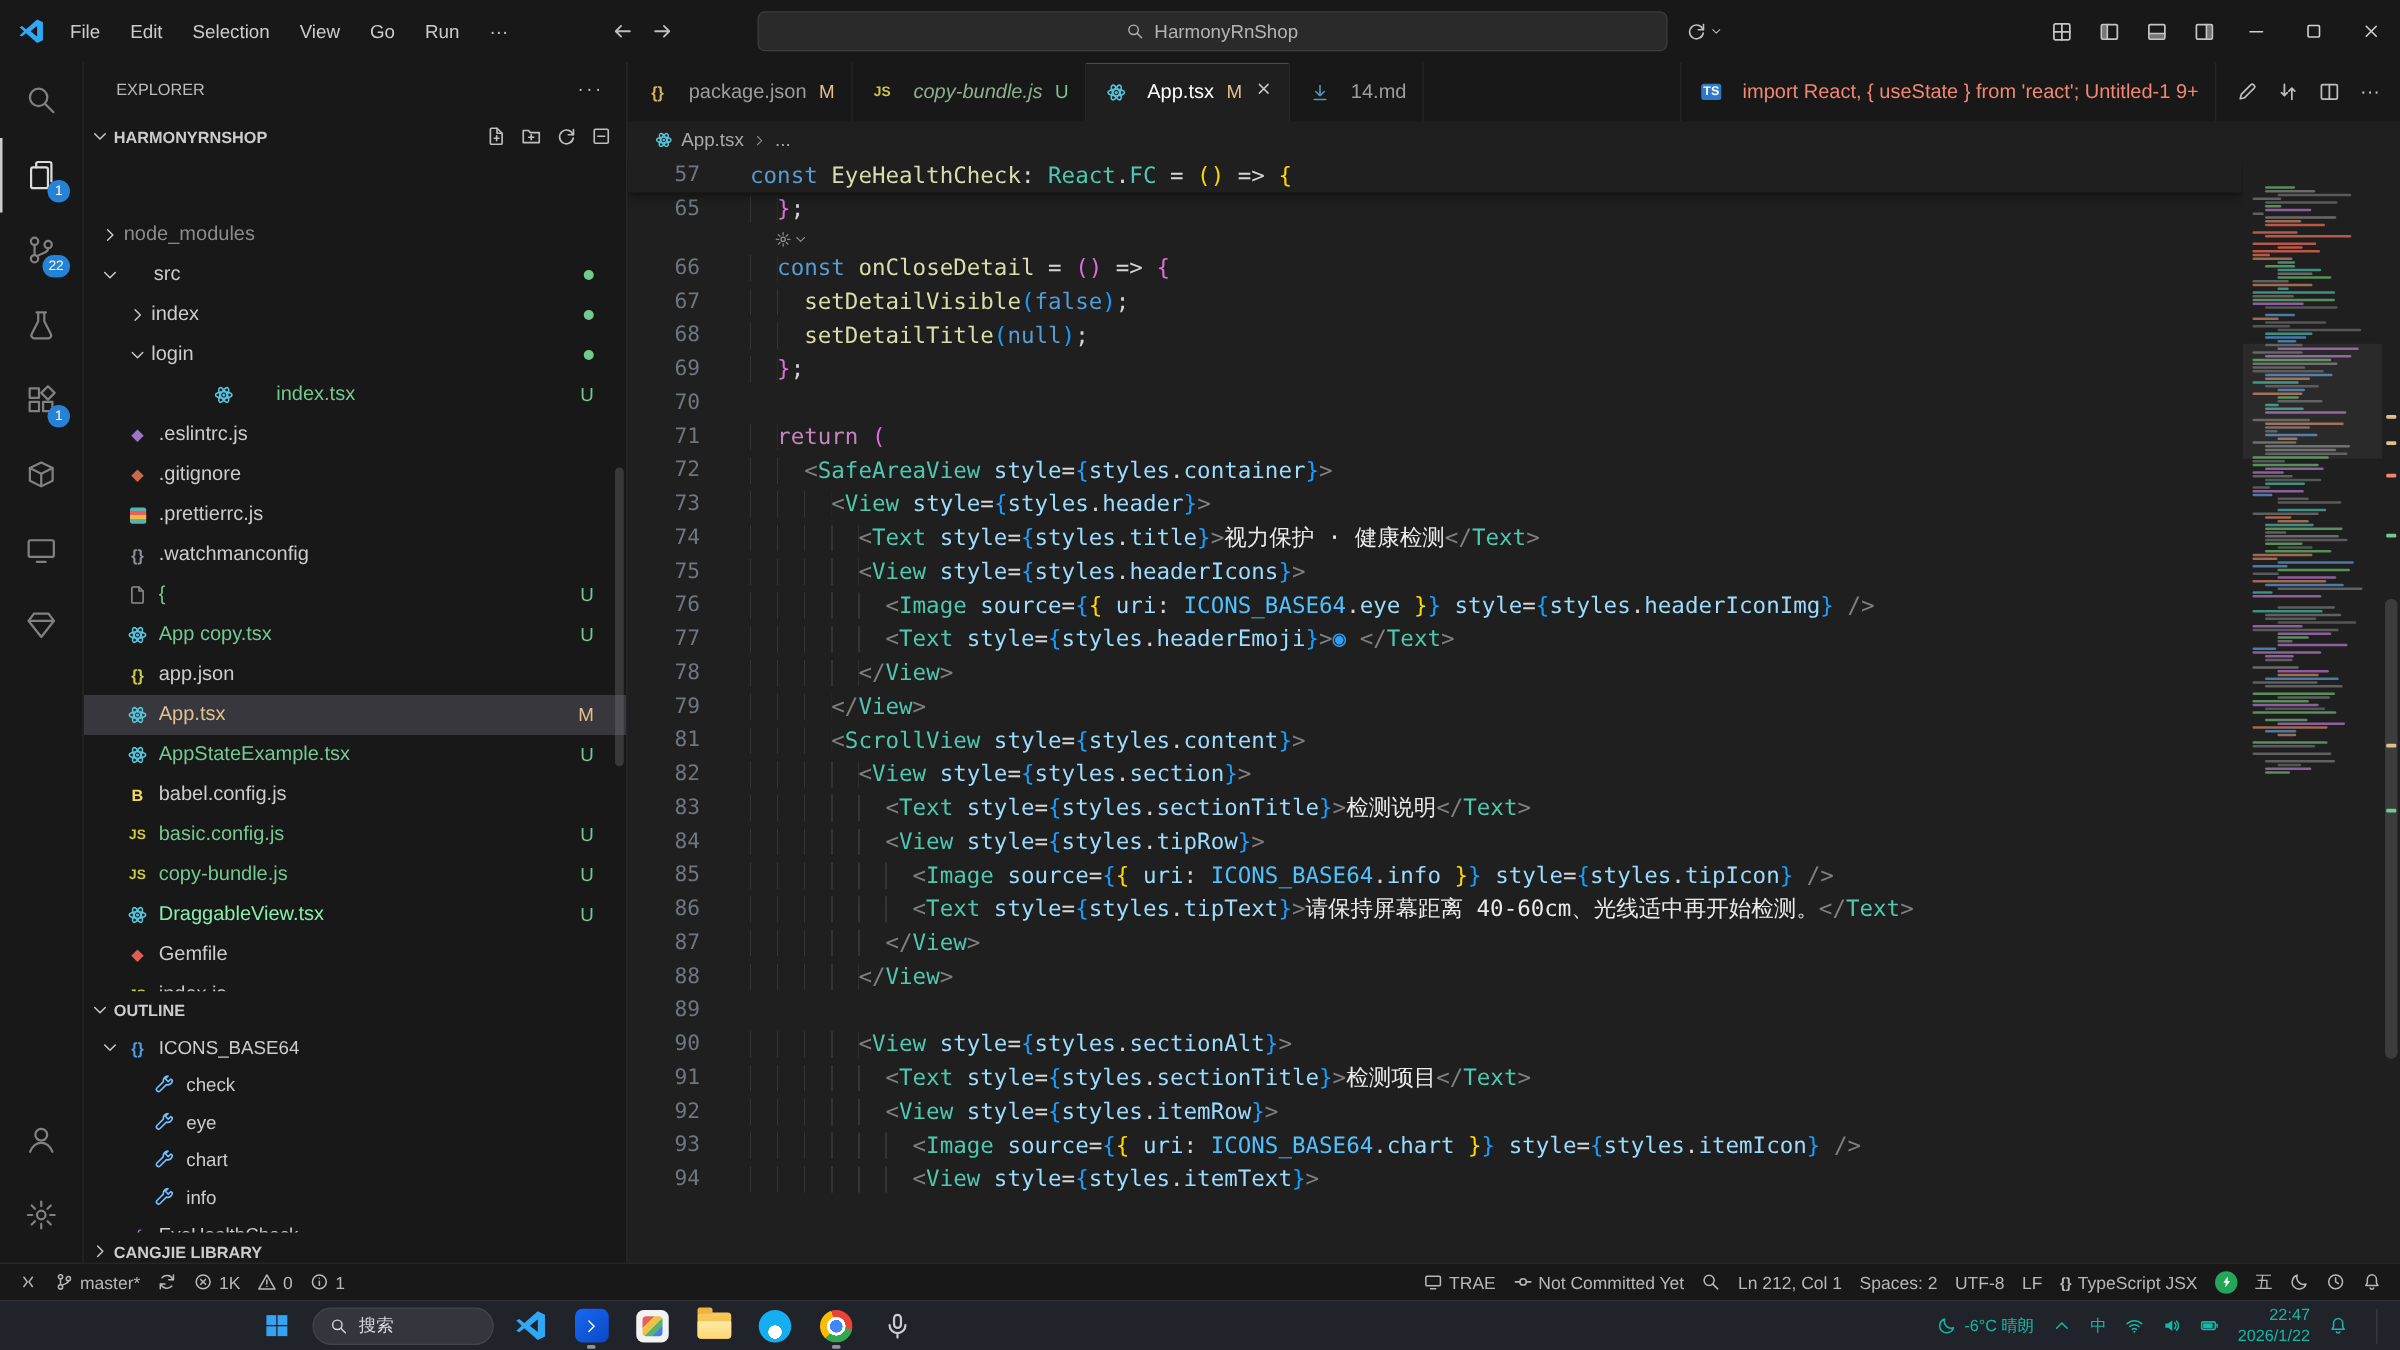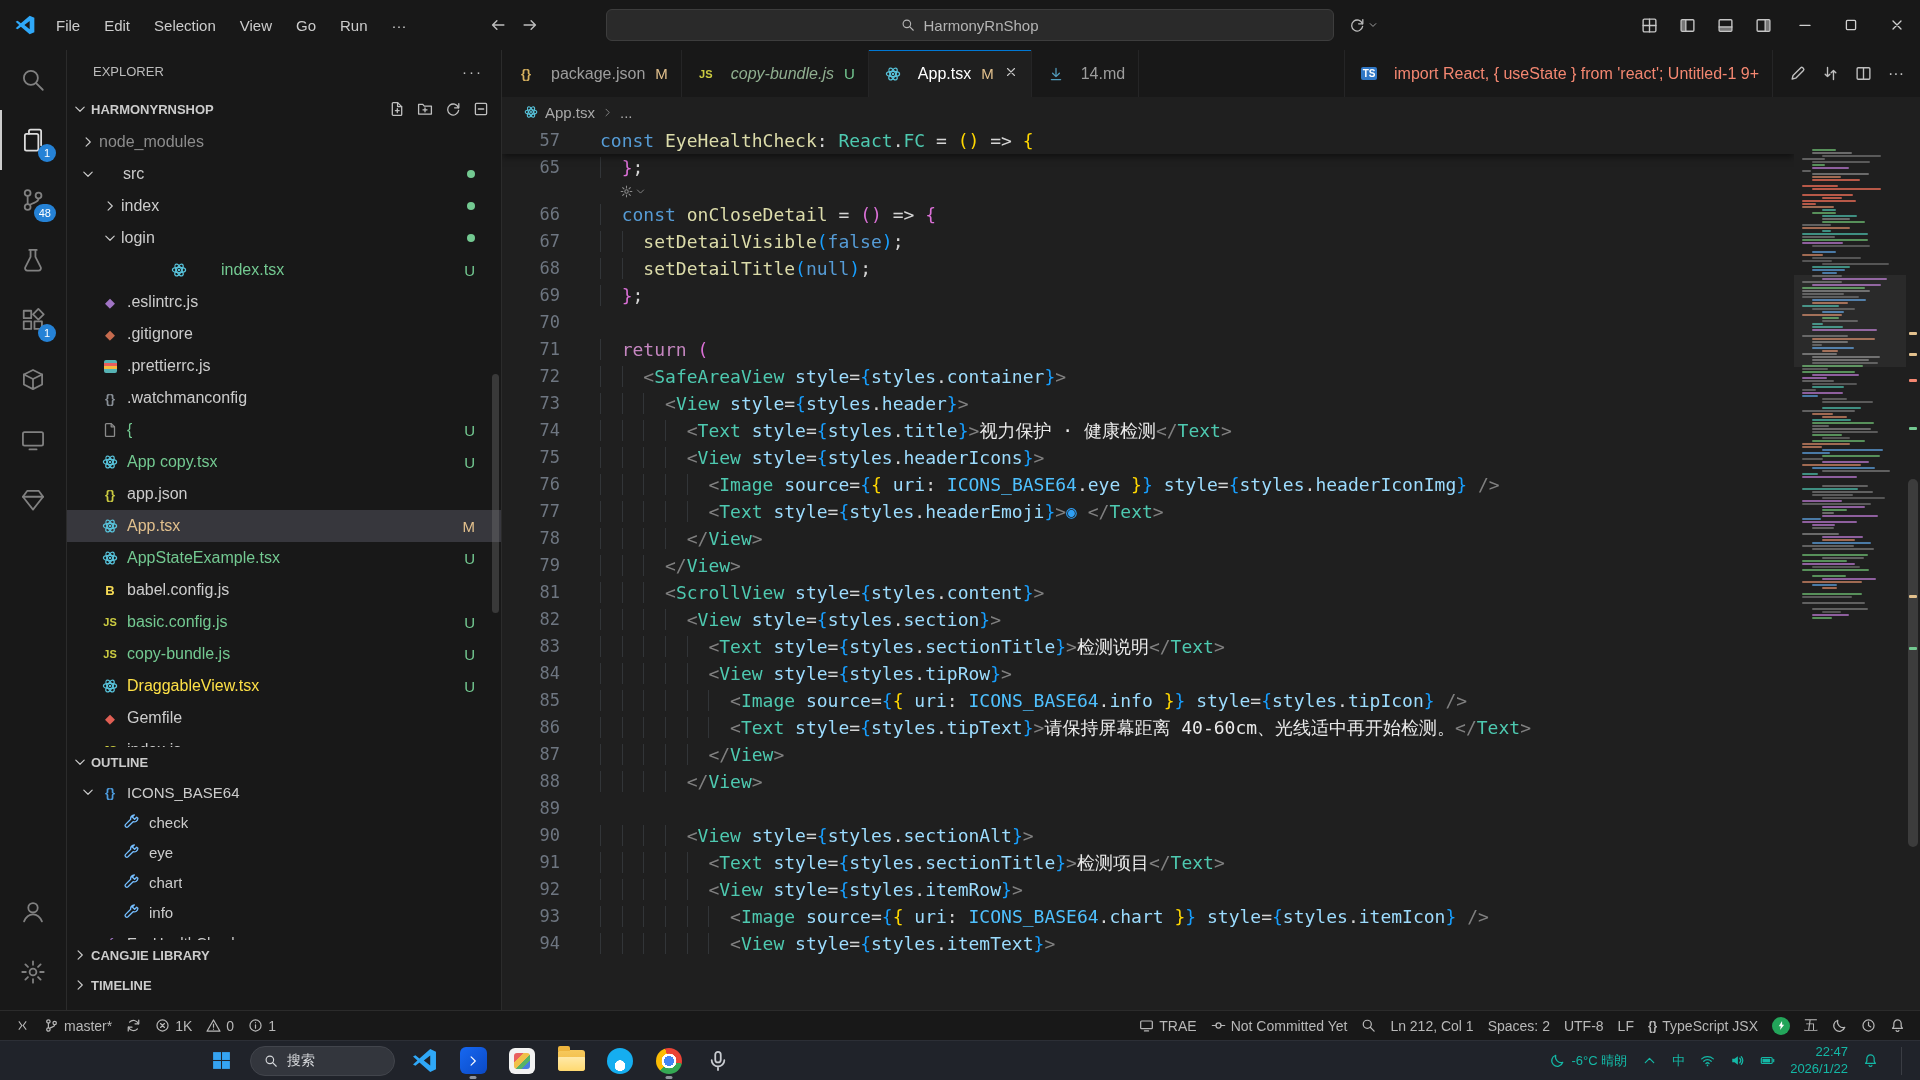--- a/index.html
+++ b/index.html
@@ -42,21 +42,21 @@
   .sidebar { width:435px; background:#181818; border-right:1px solid #2b2b2b; display:flex;
     flex-direction:column; overflow:hidden; position:relative; flex:none; }
   .sb-title { height:42px; flex:none; display:flex; align-items:center; padding:0 18px 0 26px; font-size:13px; color:#bbbbbb; }
   .kebab { margin-left:auto; letter-spacing:2px; color:#c0c0c0; font-size:15px; }
   .sec-head { height:30px; flex:none; display:flex; align-items:center; gap:4px; padding:0 12px 0 6px;
     font-weight:bold; font-size:13px; color:#cccccc; }
   .sec-head .ic { width:14px; height:14px; }
   .proj-head { height:34px; }
   .proj-actions { margin-left:auto; display:flex; gap:12px; color:#c0c0c0; }
   .proj-actions .ic { width:16px; height:16px; }
-  .tree { height:621px; flex:none; overflow:hidden; font-size:16px; }
+  .tree { height:621px; flex:none; overflow:hidden; font-size:16px;margin-top:46px; }
   .olist { height:163px; flex:none; overflow:hidden; font-size:15px; }
   .row { height:32px; display:flex; align-items:center; padding-right:26px; white-space:nowrap; }
   .olist .row { height:30px; }
   .row.selected { background:#37373d; }
   .tw { width:22px; display:flex; justify-content:center; color:#cccccc; flex:none; }
   .tw .ic { width:14px; height:14px; }
   .fico { width:22px; display:flex; align-items:center; justify-content:center; margin-right:6px; flex:none; font-size:13px; }
   .fico .ic { width:16px; height:16px; }
   .txtico { font-weight:bold; font-size:11px; }
   .tsbox { background:#3178c6; color:#fff; font-size:10px; font-weight:bold; border-radius:2px; padding:1px 2px; }
@@ -433,21 +433,21 @@
         <div class="act-item active">
           <svg class="ic">
             <use href="#i-files"></use>
           </svg>
           <span class="abadge">1</span>
         </div>
         <div class="act-item">
           <svg class="ic">
             <use href="#i-branch"></use>
           </svg>
-          <span class="abadge">48</span>
+          <span class="abadge">22</span>
         </div>
         <div class="act-item">
           <svg class="ic">
             <use href="#i-beaker"></use>
           </svg>
         </div>
         <div class="act-item">
           <svg class="ic">
             <use href="#i-ext"></use>
           </svg>
@@ -637,21 +637,21 @@
             <span class="rname" style="color: rgb(115, 201, 145);">copy-bundle.js</span>
             <span class="rbadge" style="color: rgb(115, 201, 145);">U</span>
           </div>
           <div class="row" style="padding-left: 10px;">
             <span class="tw"></span>
             <span class="fico" style="color: rgb(88, 196, 220);">
               <svg class="ic">
                 <use href="#i-react"></use>
               </svg>
             </span>
-            <span class="rname" style="color: #fde047;">DraggableView.tsx</span>
+            <span class="rname" style="color: #86efac;">DraggableView.tsx</span>
             <span class="rbadge" style="color: rgb(115, 201, 145);">U</span>
           </div>
           <div class="row" style="padding-left: 10px;">
             <span class="tw"></span>
             <span class="fico" style="color: rgb(224, 95, 84);">◆</span>
             <span class="rname">Gemfile</span>
           </div>
           <div class="row" style="padding-left: 10px;">
             <span class="tw"></span>
             <span class="fico txtico" style="color: rgb(203, 203, 65);">JS</span>

